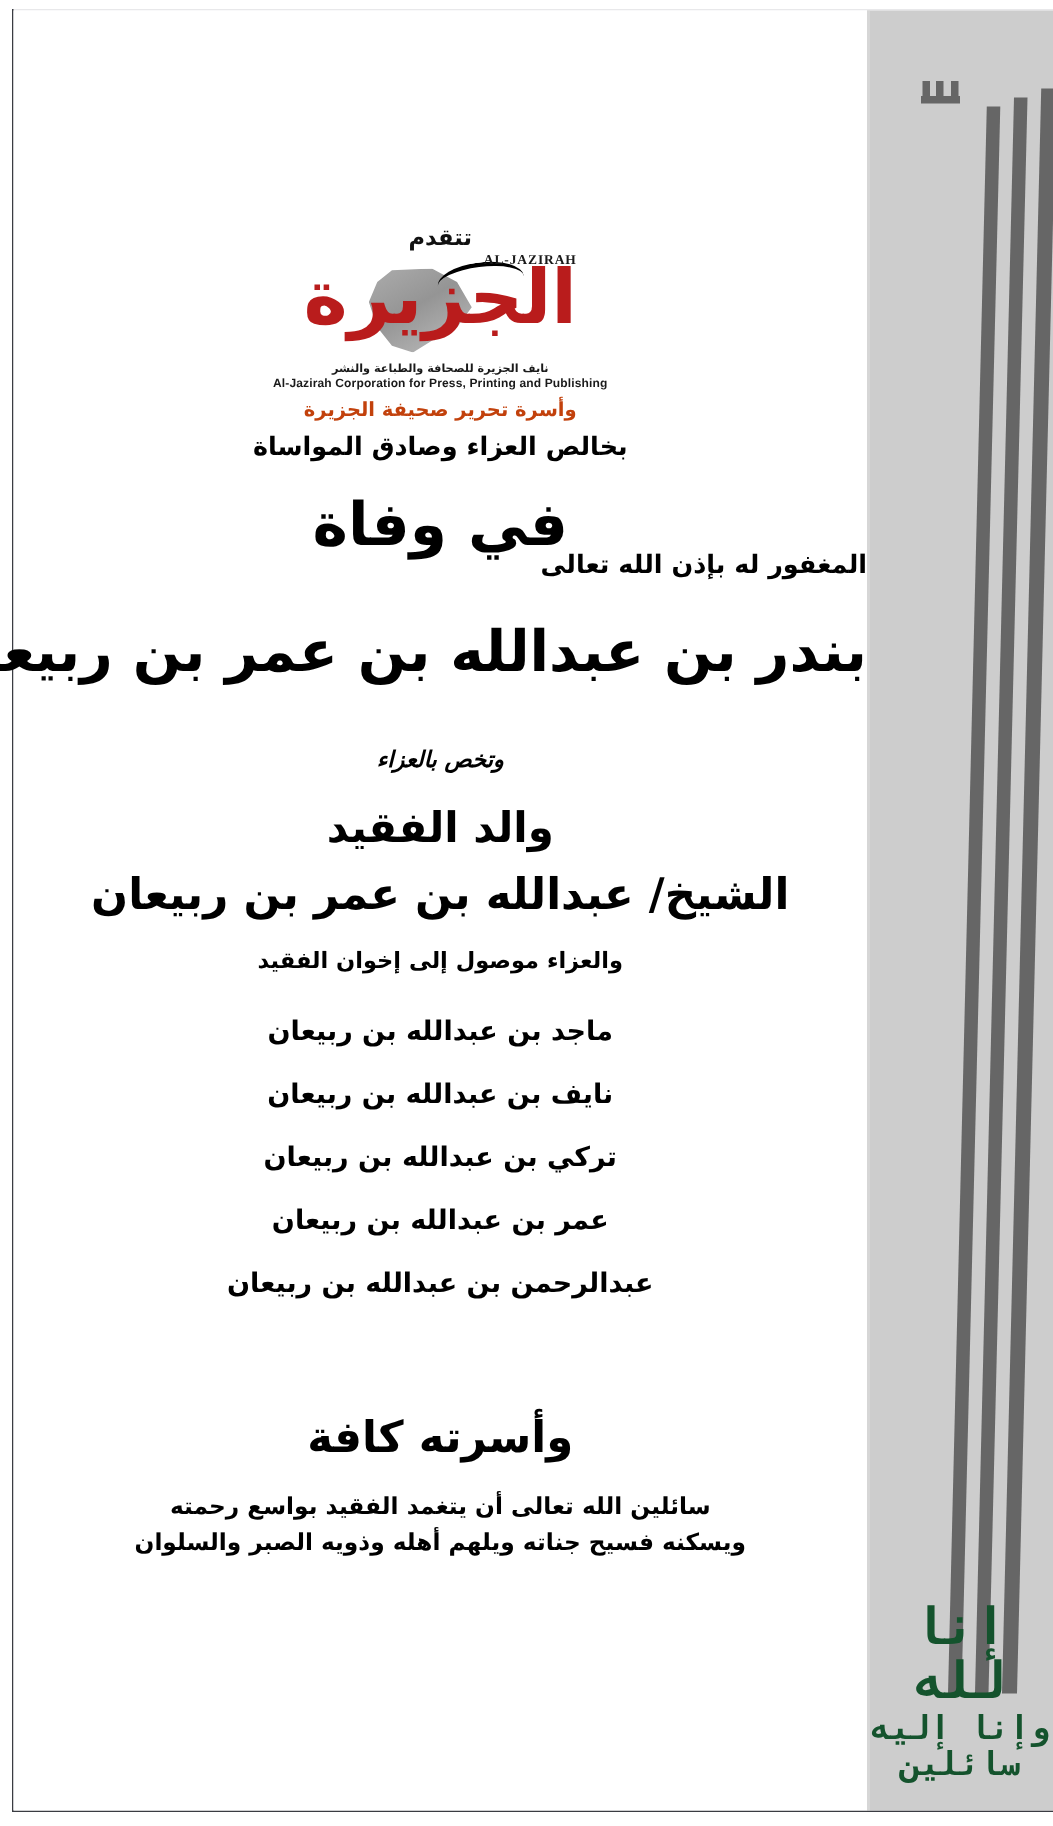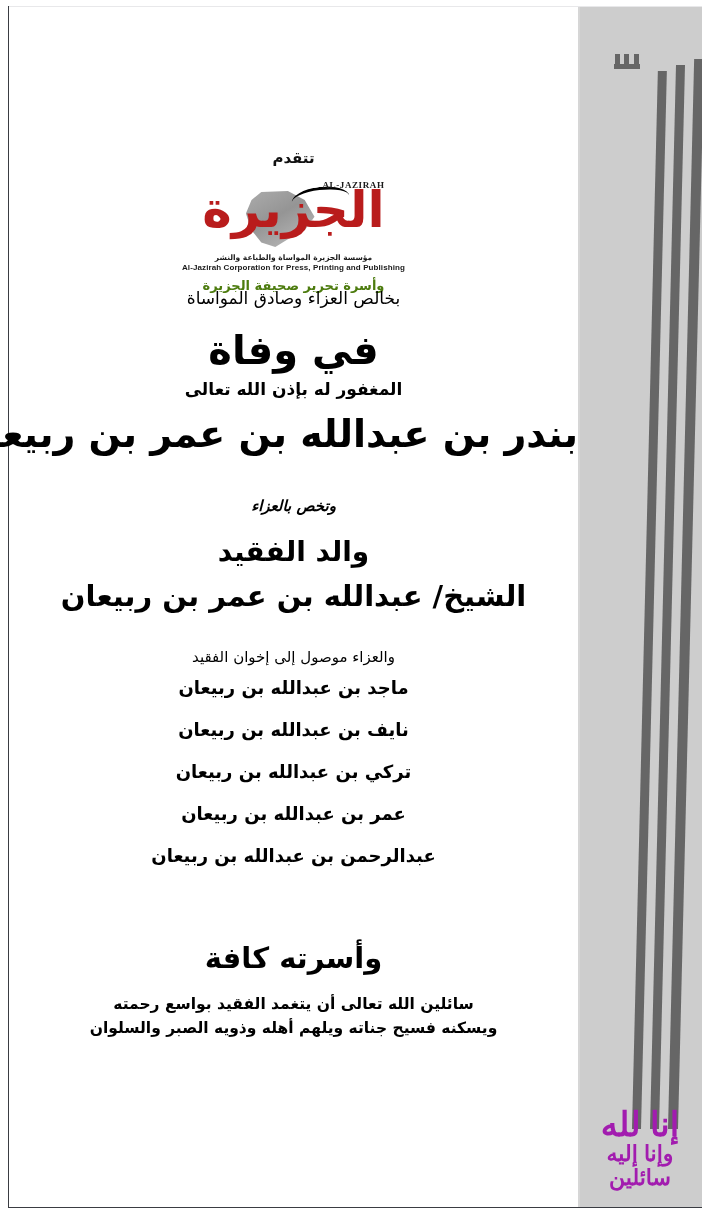--- a/index.html
+++ b/index.html
@@ -86,22 +86,22 @@
   .band-top-glyph .t1 { left: 1px; }
   .band-top-glyph .t2 { left: 10px; }
   .band-top-glyph .t3 { left: 20px; }
 
   
   .band-bottom-text {
     position: absolute;
     left: 0; right: 0;
     bottom: 18px;
     text-align: center;
-    color: #a21caf;
-    font-family: Liberation Sans, sans-serif;
+    color: #14532d;
+    font-family: Liberation Mono, monospace;
     font-weight: 700;
     line-height: 1.06;
     direction: rtl;
   }
   .band-bottom-text .bl1 { font-size: 34px; letter-spacing: 0px; }
   .band-bottom-text .bl2 { font-size: 22px; }
   .band-bottom-text .bl3 { font-size: 22px; letter-spacing: 2px; }
 
   
   #content {
@@ -115,21 +115,21 @@
     color: #000000;
   }
 
   
   .masthead { position: absolute; left: 0; width: 100%; top: 142px; }
   .presents {
     font-size: 15px;
     font-weight: 700;
     color: #111111;
     letter-spacing: 0px;
-    margin-bottom: 12px;
+    margin-bottom: 0;
   }
   .logo-wrap {
     position: relative;
     width: 230px;
     height: 72px;
     margin: 0 auto;
   }
   .logo-latin {
     position: absolute;
     right: 24px; top: 1px;
@@ -179,41 +179,42 @@
     font-weight: 700;
     letter-spacing: 0.1px;
     color: #1a1a1a;
     direction: ltr;
     margin-top: 1px;
   }
   .editorial {
     font-size: 13px;
     font-weight: 700;
     letter-spacing: 1.4px;
-    color: #4d7c0f;
+    color: #c2410c;
     margin-top: 6px;
   }
   .cond-line {
     position: absolute; left: 0; width: 100%;
     top: 281px;
     font-size: 17px;
-    font-weight: 400;
+    font-weight: 700;
   }
   .in-death {
     position: absolute; left: 0; width: 100%;
     top: 320px;
     font-size: 40px;
     font-weight: 700;
     letter-spacing: 1px;
   }
   .forgiven {
     position: absolute; left: 0; width: 100%;
-    top: 372px;
+    top: 360px;
     font-size: 17px;
     font-weight: 700;
+    text-align: right;
   }
   .deceased-name {
     position: absolute; left: 0; width: 100%;
     top: 405px;
     font-size: 38px;
     font-weight: 700;
     letter-spacing: 0px;
     white-space: nowrap;
   }
 
@@ -233,23 +234,23 @@
   .father-name {
     position: absolute; left: 0; width: 100%;
     top: 572px;
     font-size: 29px;
     font-weight: 700;
     white-space: nowrap;
   }
 
   .brothers-intro {
     position: absolute; left: 0; width: 100%;
-    top: 641px;
+    top: 624px;
     font-size: 15px;
-    font-weight: 400;
+    font-weight: 700;
   }
   .brothers-list {
     position: absolute;
     left: 0; width: 100%;
     top: 672px;
   }
   .brother {
     font-size: 18px;
     font-weight: 700;
     line-height: 1;
@@ -307,21 +308,21 @@
     <div class="masthead">
       <div class="presents">تتقدم</div>
 
       <div class="logo-wrap">
         <div class="logo-map"></div>
         <div class="logo-swoosh"></div>
         <div class="logo-arabic">الجزيرة</div>
         <div class="logo-latin">AL-JAZIRAH</div>
       </div>
 
-      <div class="corp-ar">مؤسسة الجزيرة المواساة والطباعة والنشر</div>
+      <div class="corp-ar">نايف الجزيرة للصحافة والطباعة والنشر</div>
       <div class="corp-en">Al-Jazirah Corporation for Press, Printing and Publishing</div>
       <div class="editorial">وأسرة تحرير صحيفة الجزيرة</div>
     </div>
 
     <div class="cond-line">بخالص العزاء وصادق المواساة</div>
     <div class="in-death">في وفاة</div>
     <div class="forgiven">المغفور له بإذن الله تعالى</div>
     <div class="deceased-name">بندر بن عبدالله بن عمر بن ربيعان</div>
 
     <div class="cond-specific">وتخص بالعزاء</div>

